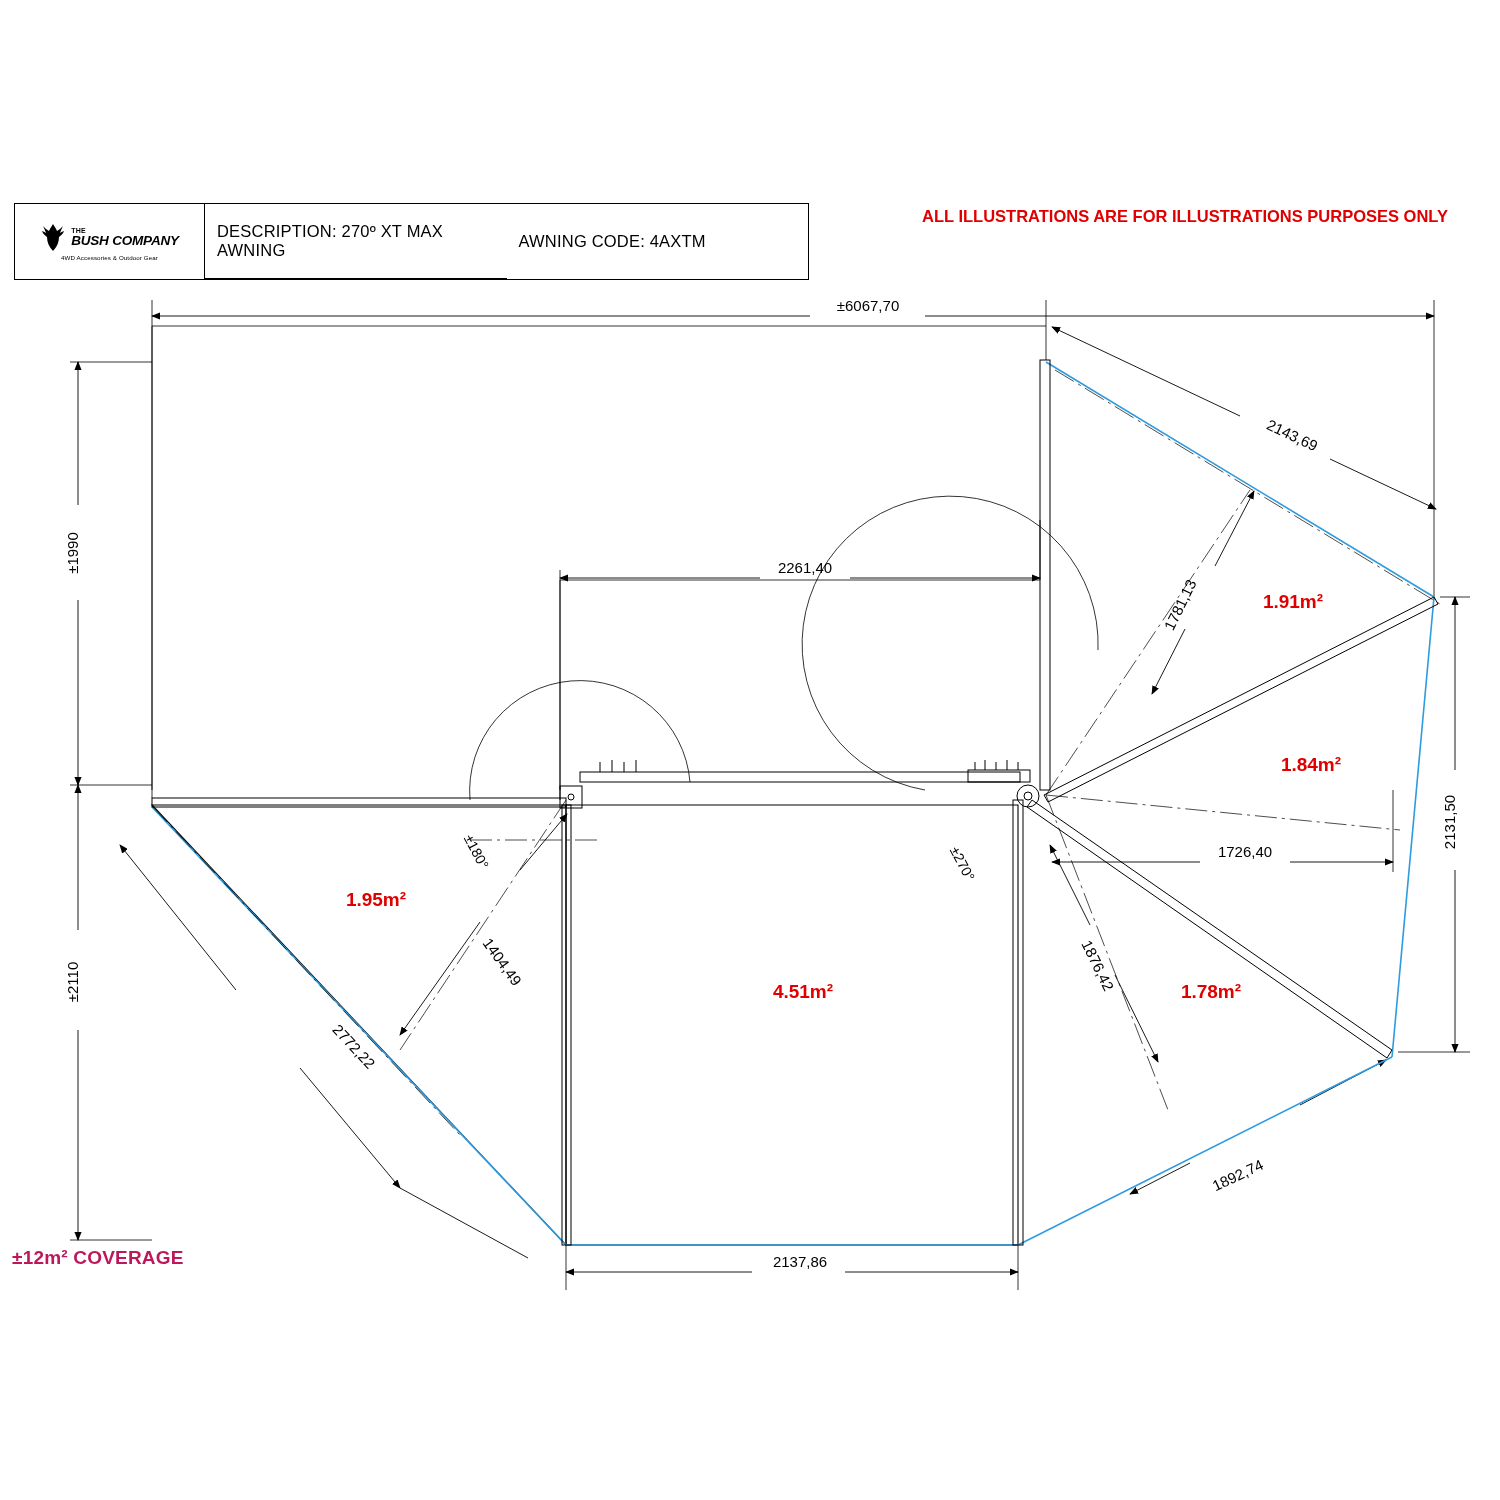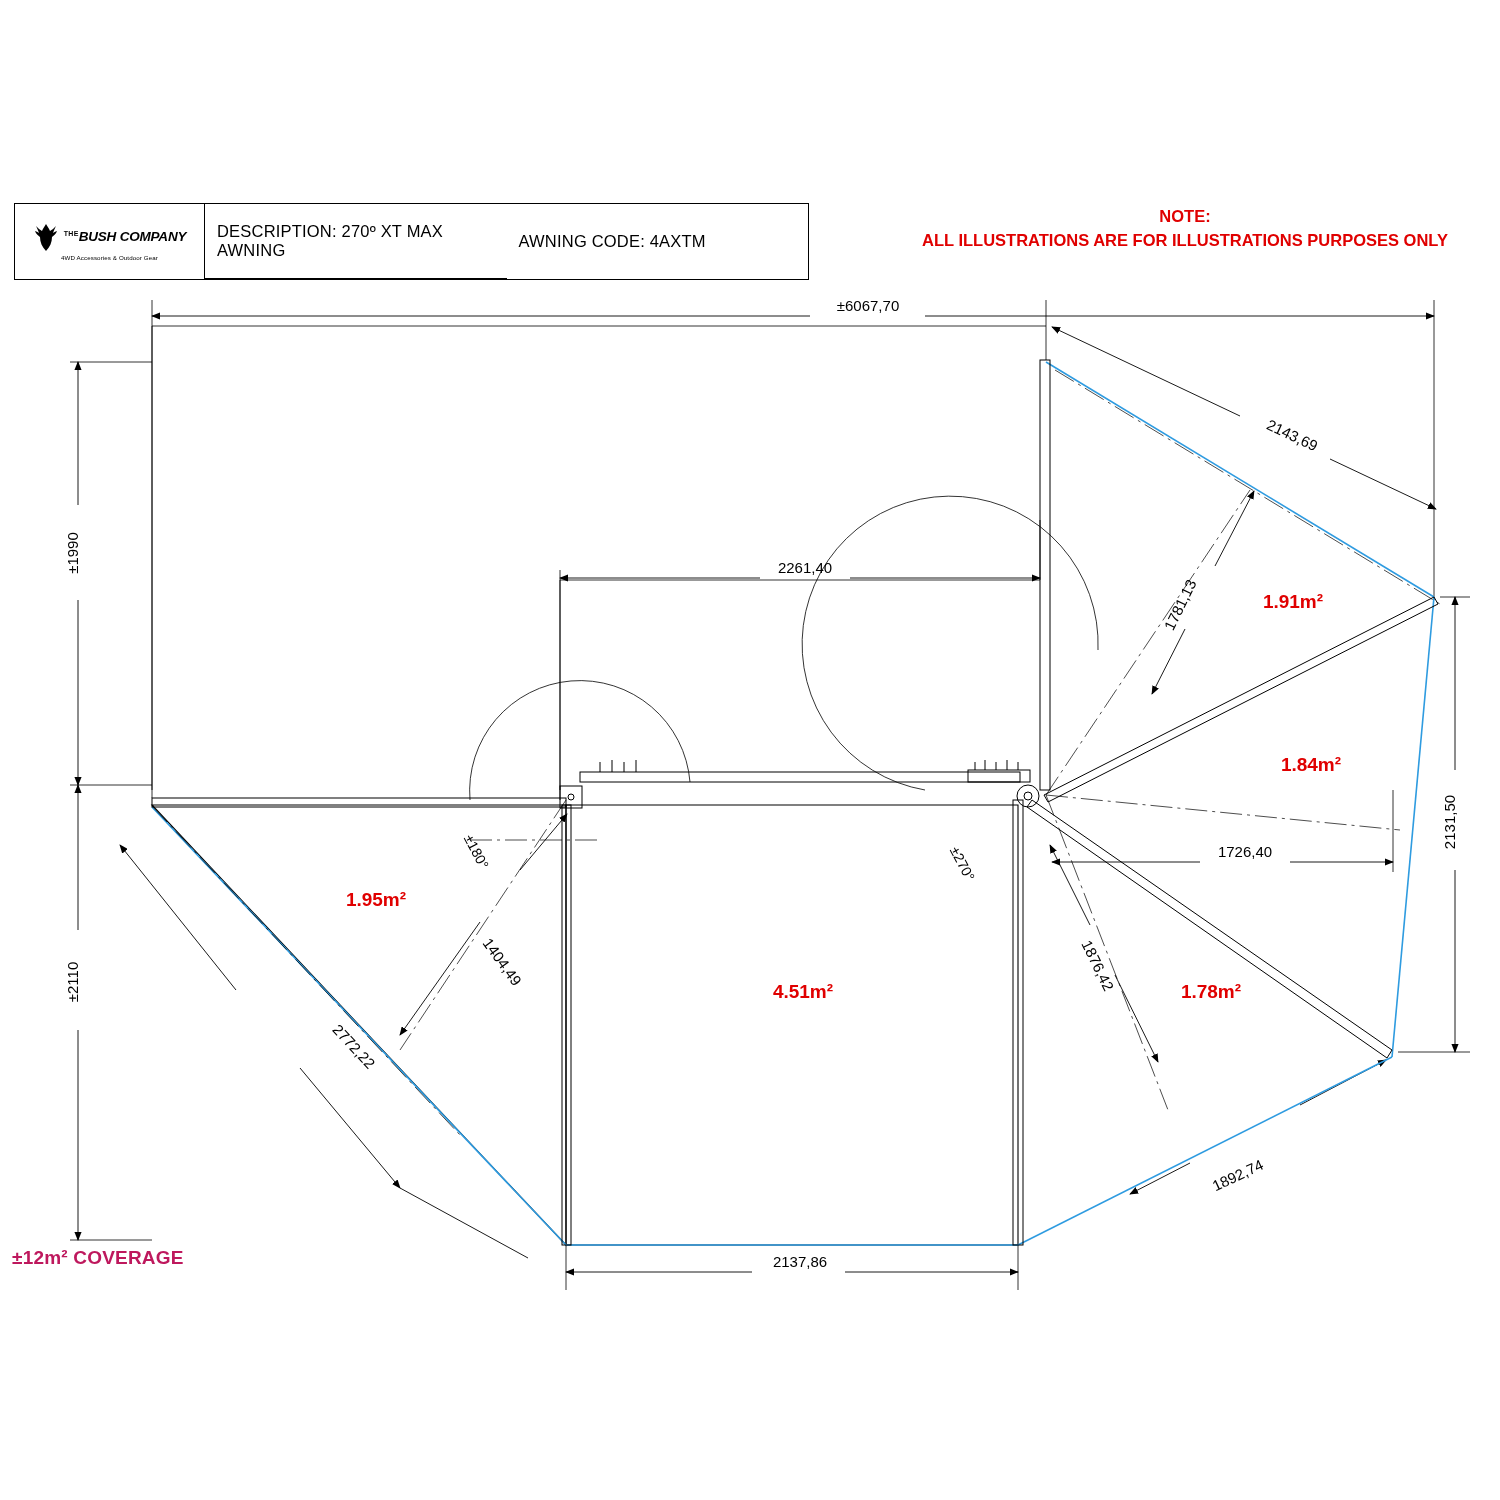--- a/index.html
+++ b/index.html
@@ -40,21 +40,21 @@
     display: flex;
     align-items: center;
     gap: 5px;
   }
   .logo-deer {
     width: 26px;
     height: 30px;
   }
   .logo-text-wrap {
     display: flex;
-    flex-direction: row;
+    flex-direction: column;
     line-height: 1;
   }
   .logo-the {
     font-size: 7px;
     font-weight: bold;
     letter-spacing: .3px;
   }
   .logo-bush {
     font-size: 13.5px;
     font-weight: bold;
@@ -146,21 +146,20 @@
       </div>
       <div class="logo-sub">4WD Accessories &amp; Outdoor Gear</div>
     </div>
     <div id="title-rows">
       <div class="title-row first">DESCRIPTION: 270º XT MAX AWNING</div>
       <div class="title-row">AWNING CODE: 4AXTM</div>
     </div>
   </div>
 
   <div id="note">
-    <div>NOTE:</div>
     <div>ALL ILLUSTRATIONS ARE FOR ILLUSTRATIONS PURPOSES ONLY</div>
   </div>
 
   <div id="coverage-label">±12m² COVERAGE</div>
 
   <svg id="drawing" width="1500" height="1500" viewBox="0 0 1500 1500">
     <defs>
       <marker id="arrEnd" markerWidth="10" markerHeight="8" refX="9" refY="4" orient="auto">
         <path d="M0,0 L10,4 L0,8 z" fill="#000"></path>
       </marker>

